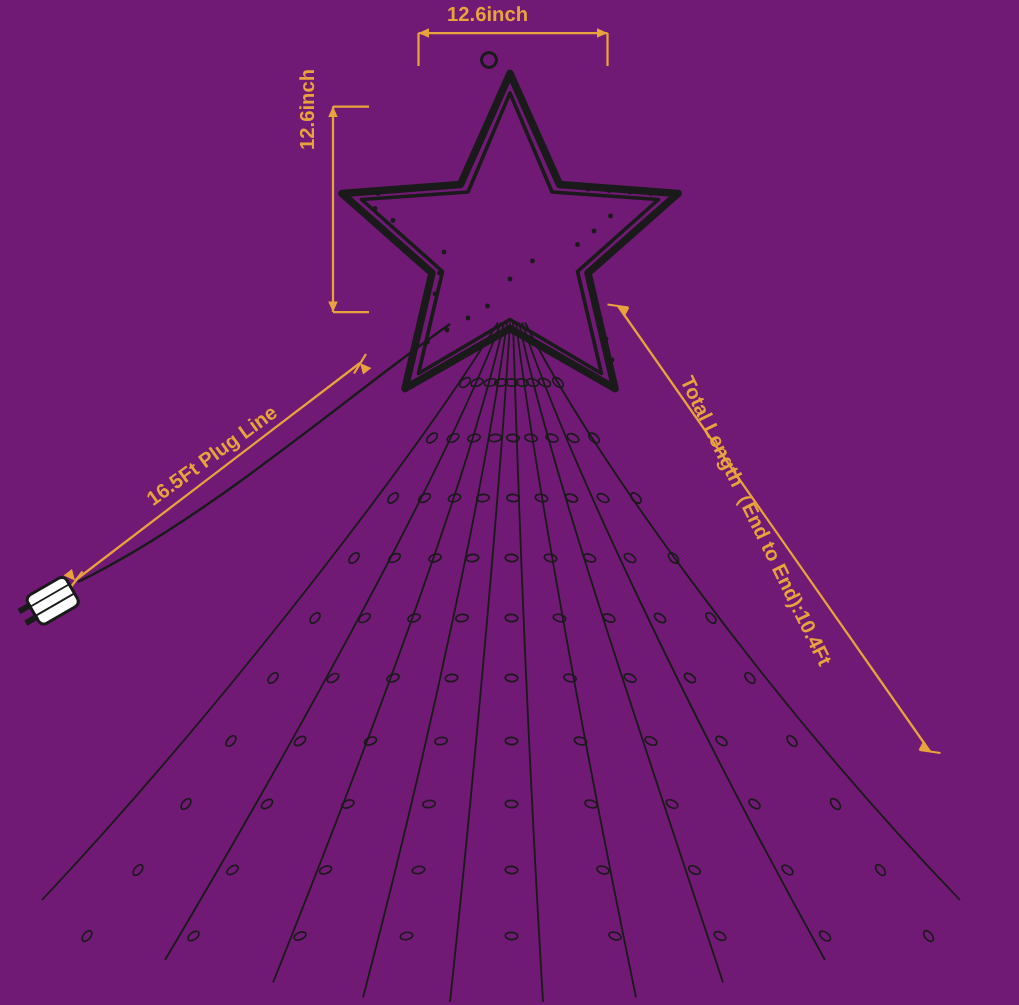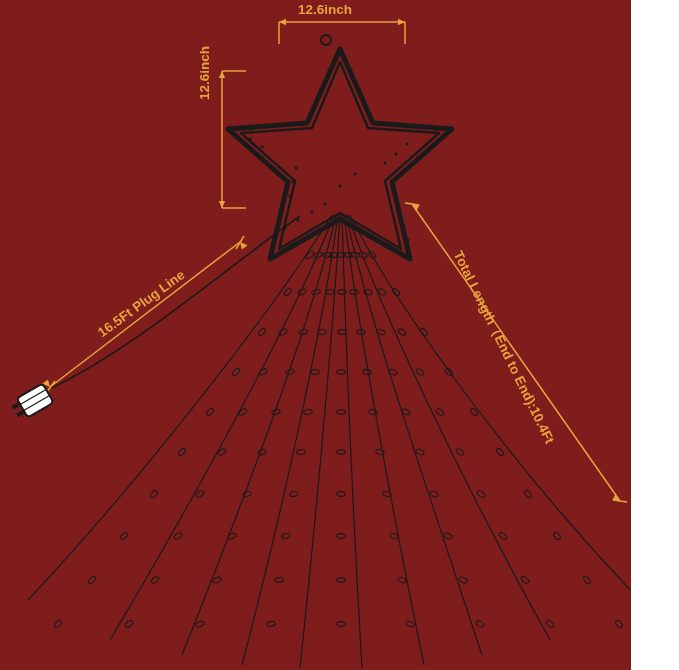--- a/index.html
+++ b/index.html
@@ -2,23 +2,23 @@
 <html><head>
 <meta charset="utf-8">
 <style>
   html, body {
     margin: 0;
     padding: 0;
     background: #ffffff;
   }
   #page {
     position: relative;
-    width: 631px;
+    width: 679px;
     height: 670px;
-    background: #7f1d1d;
+    background: #701a75;
     overflow: hidden;
     font-family: "Liberation Sans", sans-serif;
   }
   #diagram {
     position: absolute;
     left: 0;
     top: 0;
     width: 679px;
     height: 670px;
   }

